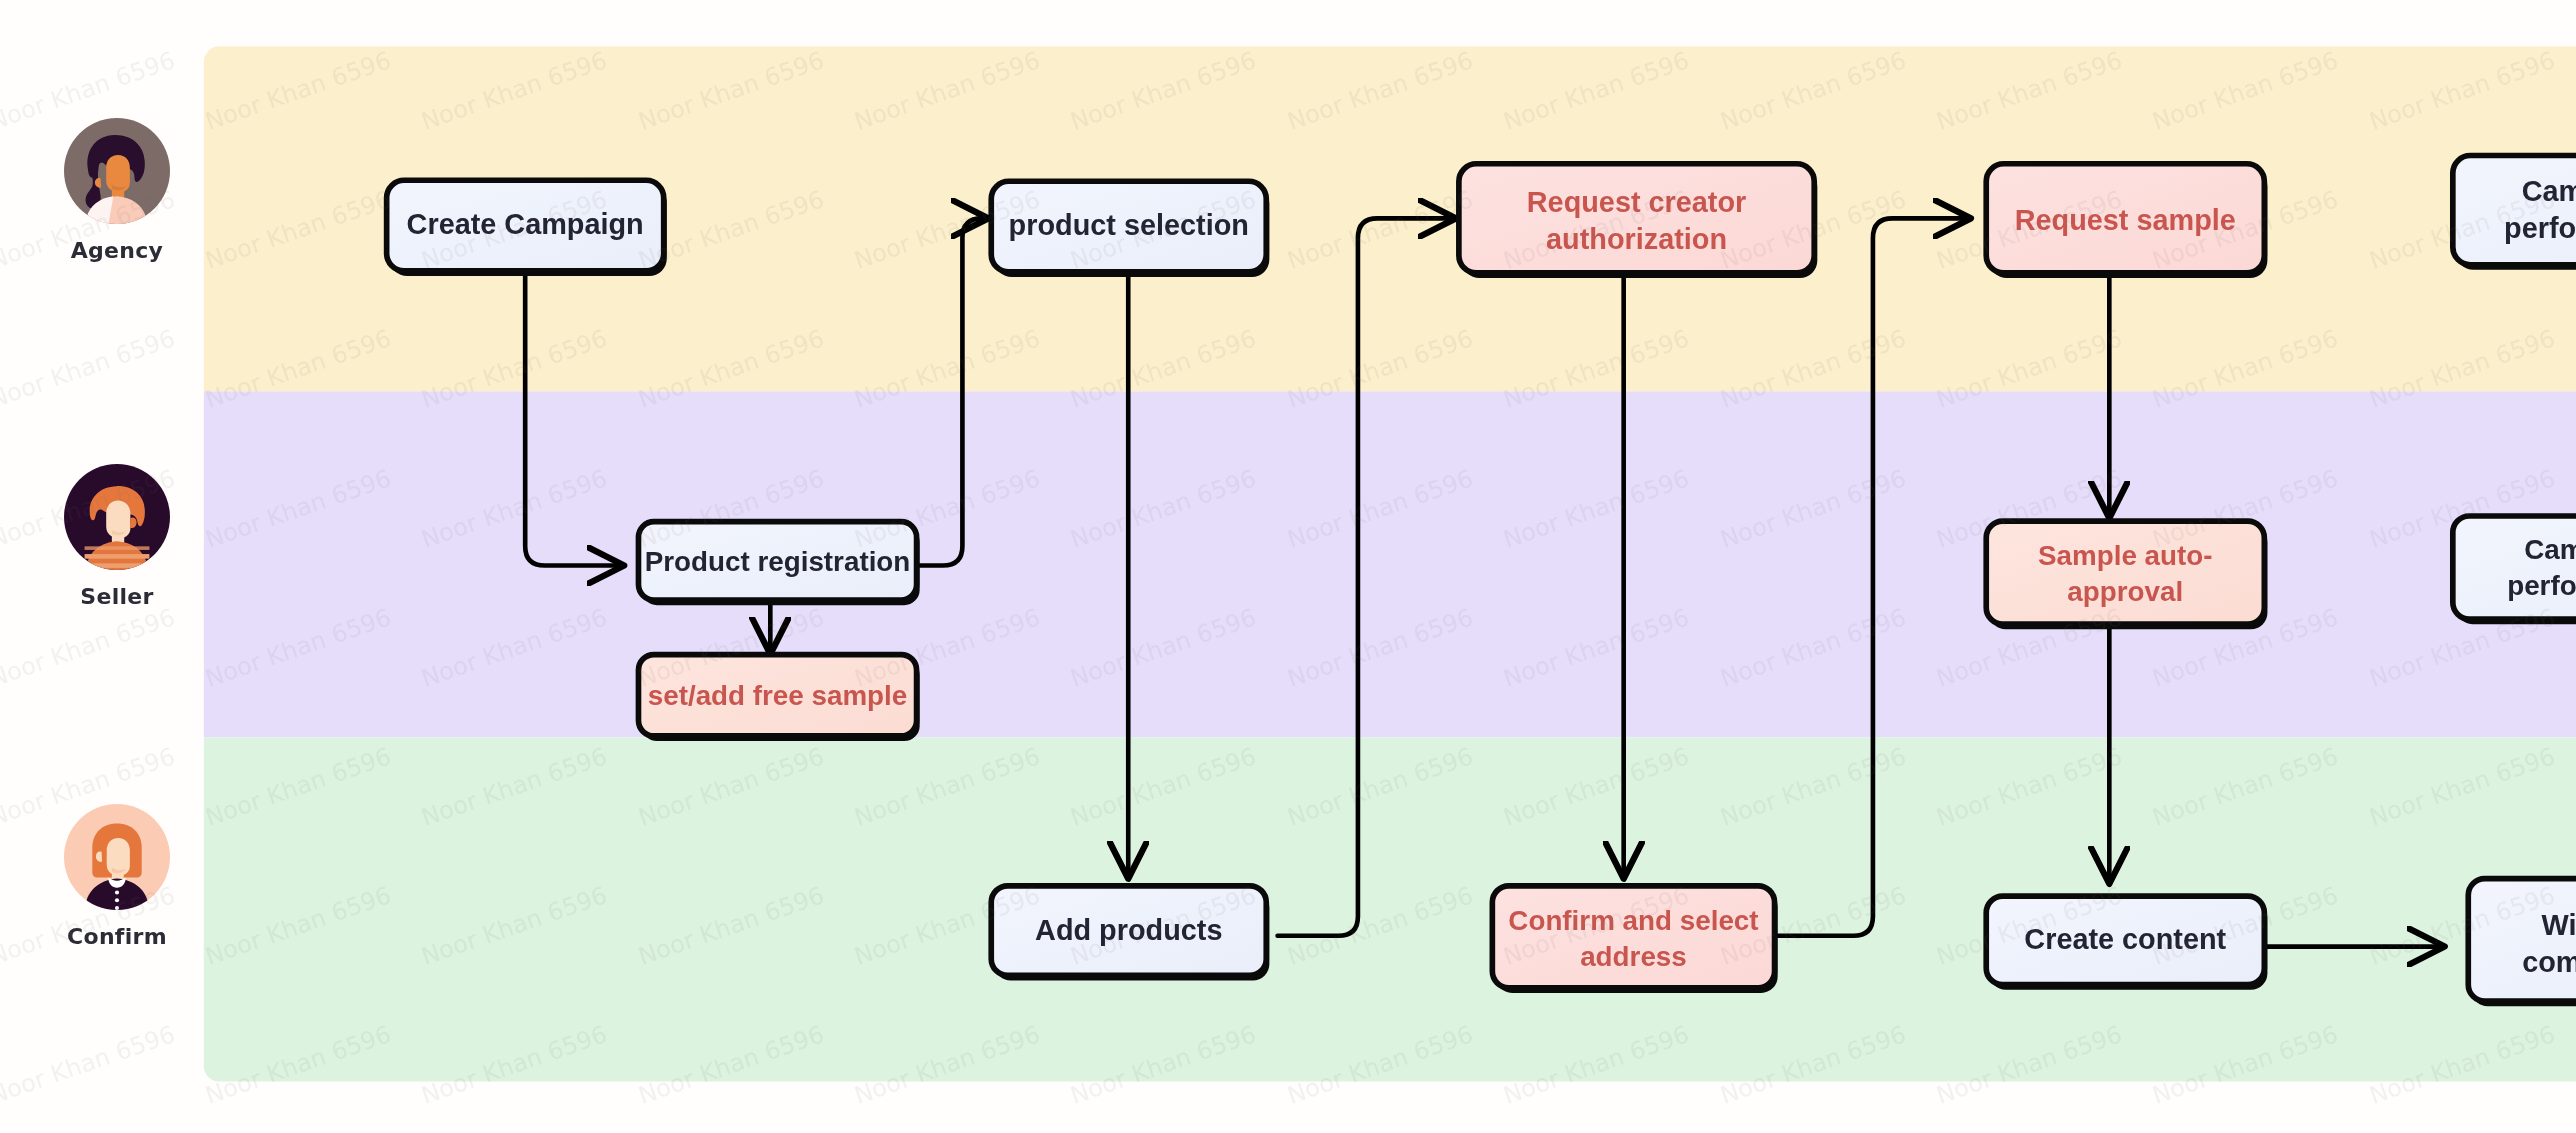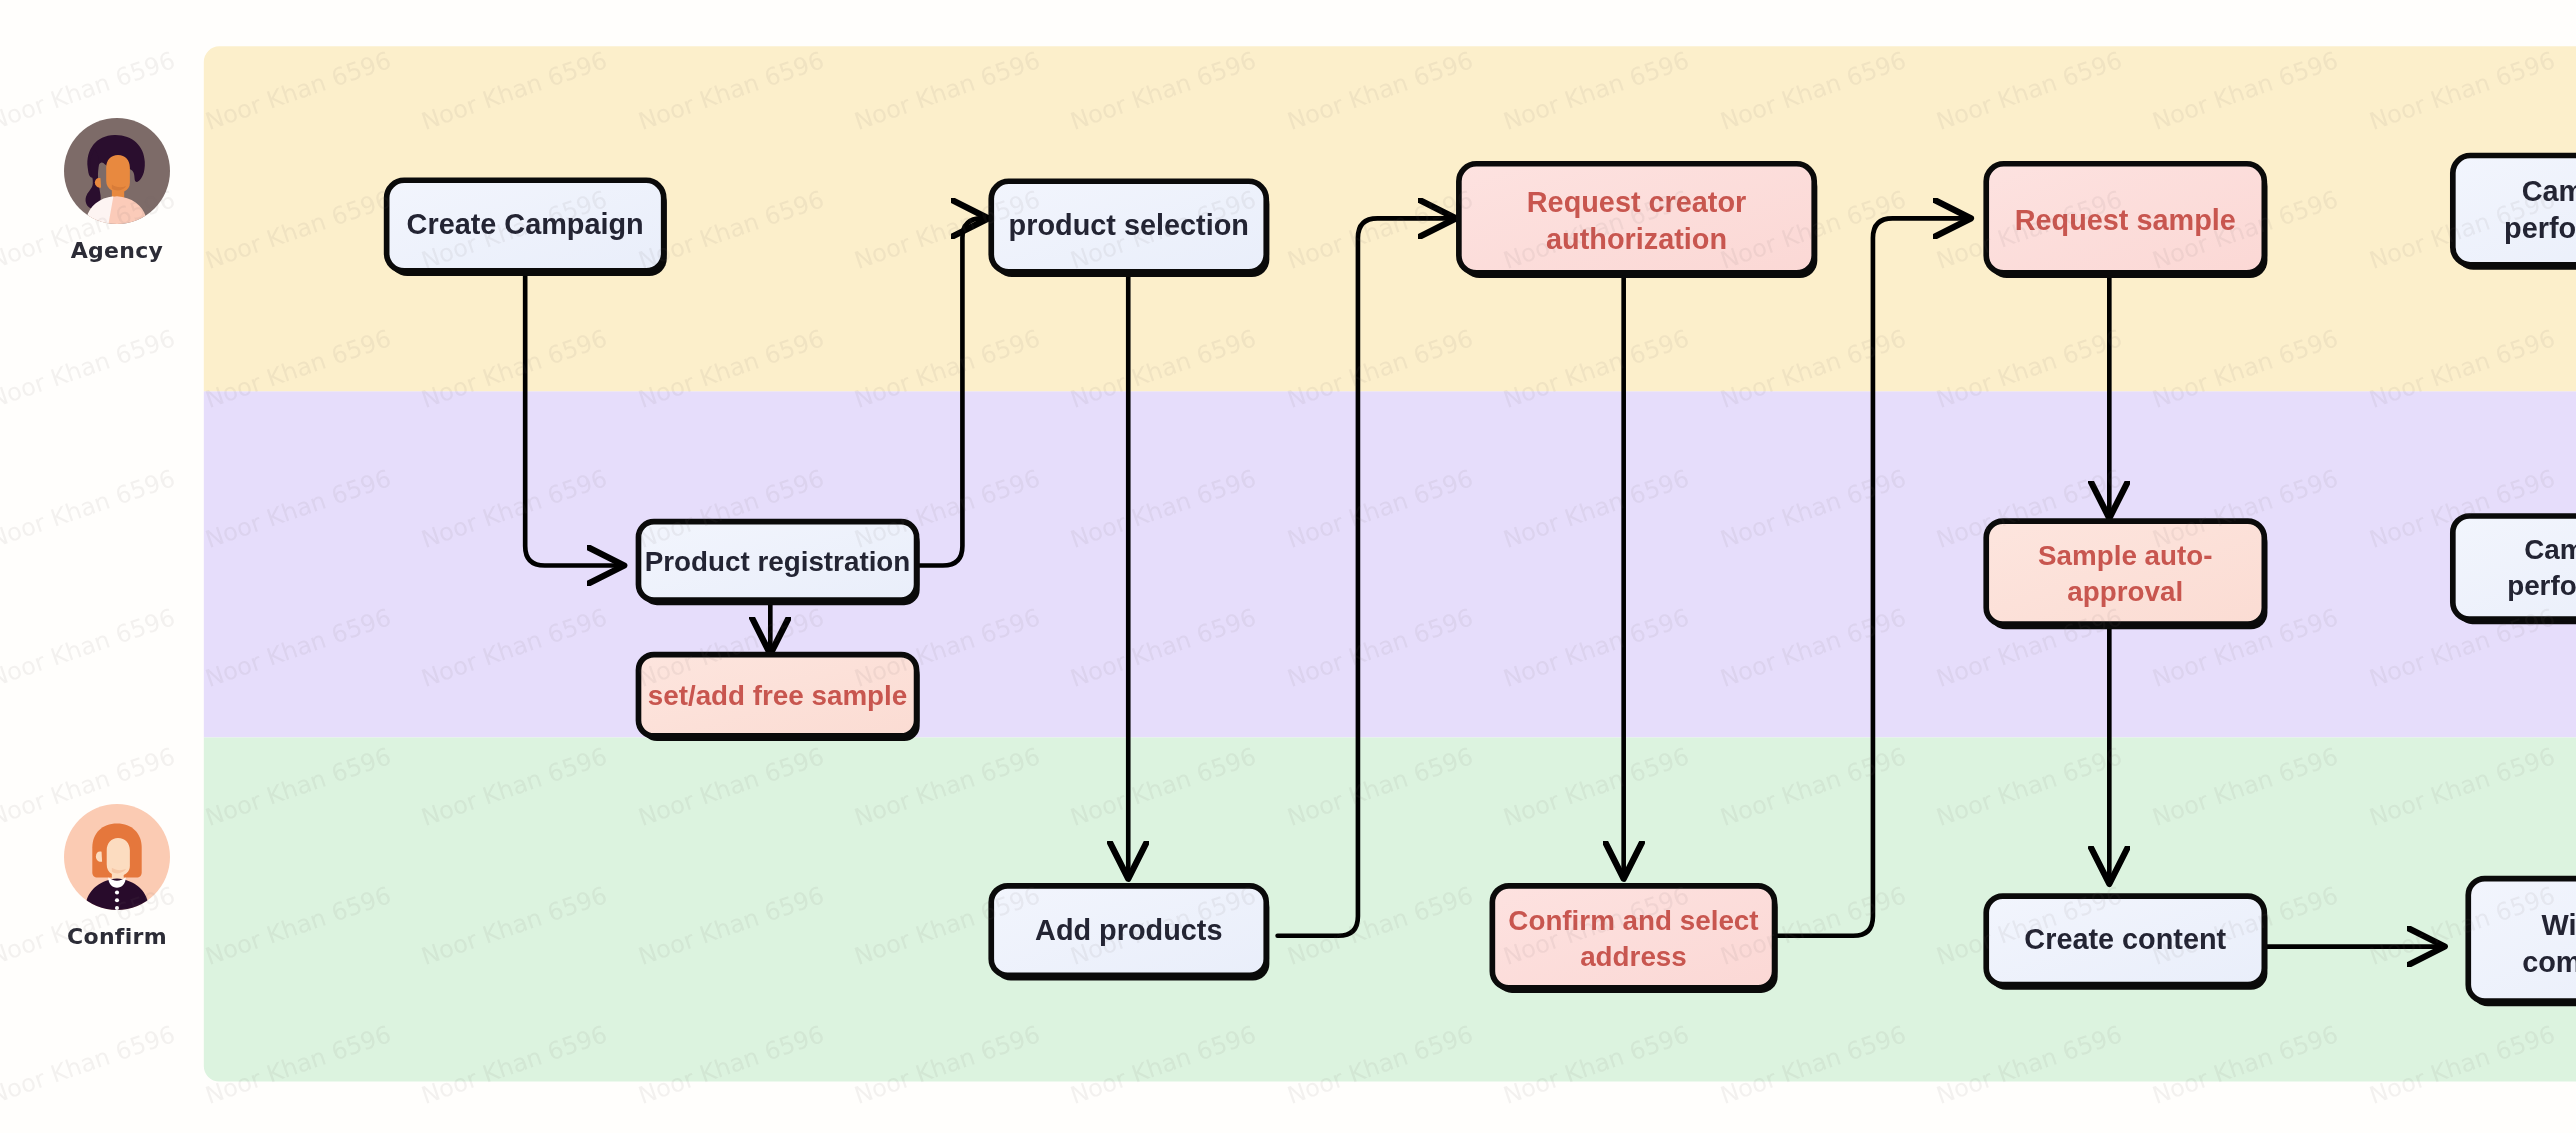--- a/index.html
+++ b/index.html
@@ -204,20 +204,40 @@
         <path d="M93 129 c8 6 18 7 28 3 c-6 9-19 12-28 5 Z" fill="#D87C39"></path>
         <path d="M71 117 c-6-2-11 2-11 8 c0 7 6 12 12 10 Z" fill="#E8893F"></path>
         <path d="M103 152 c-28 2-50 18-56 42 c-2 8-3 14-3 20 h118 c0-7-1-14-3-22
                  c-6-23-28-38-56-40 Z" fill="#FBCBB9"></path>
         <path d="M96 152 c-27 3-47 19-52 42 c-2 8-3 14-3 20 h44 Z" fill="#FDF4F2"></path>
       </g>
     </svg>
     <div class="role-name">Agency</div>
   </div>
 
+  <div class="lane-label" style="left:32px; top:464px;">
+    <svg class="avatar" viewBox="0 0 206 206">
+      <circle cx="103" cy="103" r="103" fill="#280B2B"></circle>
+      <g clip-path="url(#clipSeller)">
+        <path d="M50 95 c-2-28 18-51 52-52 c33-1 54 19 55 46 c1 14-2 24-6 30
+                 c-3 4-7 1-8-5 c-1-9-5-14-13-16 c-14-4-28 1-42-2 c-11-3-14-10-20-7
+                 c-6 3-6 12-8 17 c-2 6-9 5-10-11 Z" fill="#E5773C"></path>
+        <path d="M82 96 c0-14 9-25 23-25 c14 0 24 11 24 25 v29 c0 9-5 15-12 18
+                 v19 h-24 v-21 c-7-4-11-10-11-19 Z" fill="#FCDCC0"></path>
+        <path d="M93 128 c9 6 19 6 28 2 c-6 9-20 12-28 5 Z" fill="#F6CDAC"></path>
+        <path d="M129 105 c6-3 12 1 12 8 c0 8-6 13-13 11 Z" fill="#E5773C"></path>
+        <path d="M103 150 c-30 2-53 19-58 44 c-2 7-3 12-3 18 h122 c0-6-1-12-3-19
+                 c-6-25-28-41-58-43 Z" fill="#E2763E"></path>
+        <rect x="40" y="175" width="126" height="9" fill="#EE9D6C"></rect>
+        <rect x="40" y="193" width="126" height="9" fill="#EE9D6C"></rect>
+        <rect x="40" y="160" width="126" height="7" fill="#EE9D6C" opacity=".75"></rect>
+      </g>
+    </svg>
+    <div class="role-name">Seller</div>
+  </div>
 
   <div class="lane-label" style="left:32px; top:804px;">
     <svg class="avatar" viewBox="0 0 206 206">
       <circle cx="103" cy="103" r="103" fill="#FBCBB3"></circle>
       <g clip-path="url(#clipCreator)">
         <path d="M103 38 c-29 0-48 19-48 47 v48 c0 6 4 10 10 10 h76 c6 0 10-4 10-10
                  v-48 c0-28-19-47-48-47 Z" fill="#E5773C"></path>
         <path d="M83 90 c0-14 9-24 22-24 c14 0 23 10 23 24 v30 c0 9-5 15-12 18
                  v20 h-23 v-22 c-7-4-10-10-10-19 Z" fill="#FCDCC0"></path>
         <path d="M93 124 c9 6 19 6 28 2 c-6 9-20 12-28 5 Z" fill="#F6C8A8"></path>

